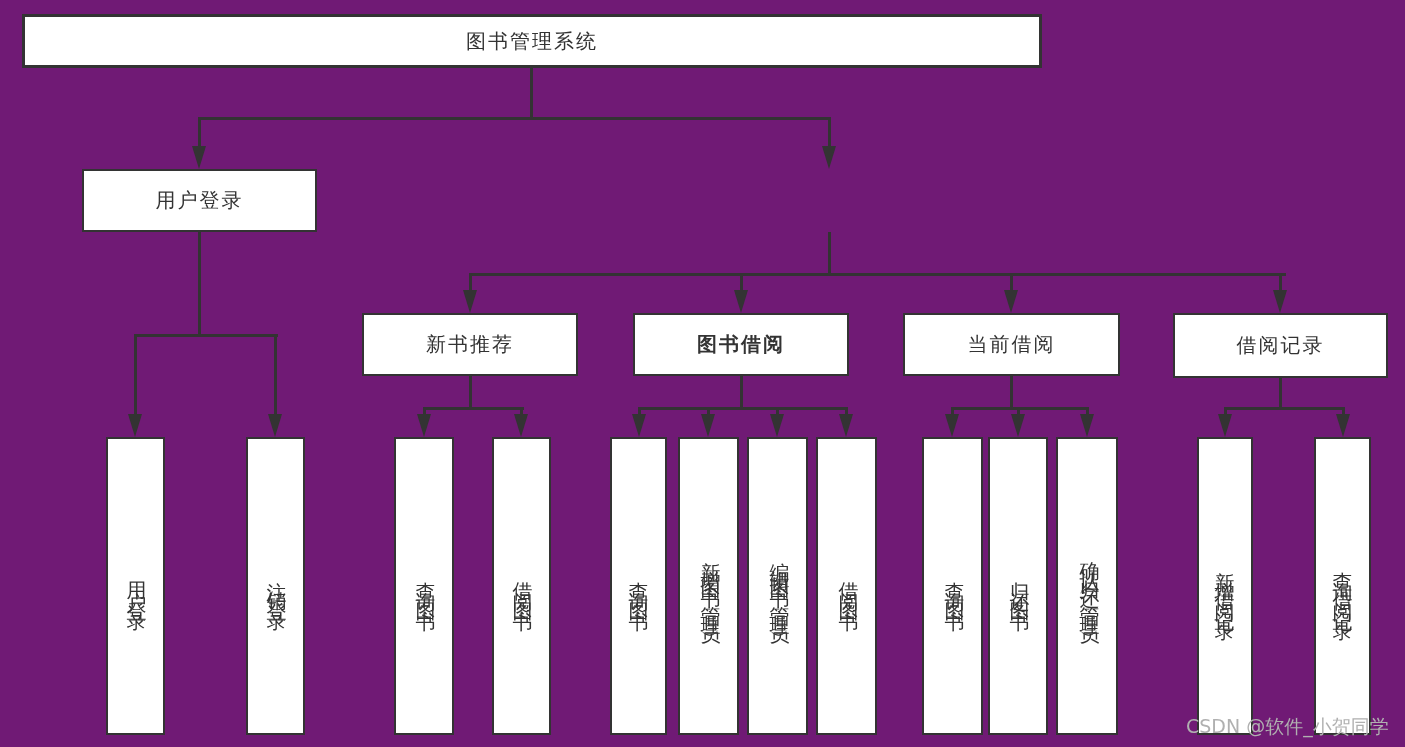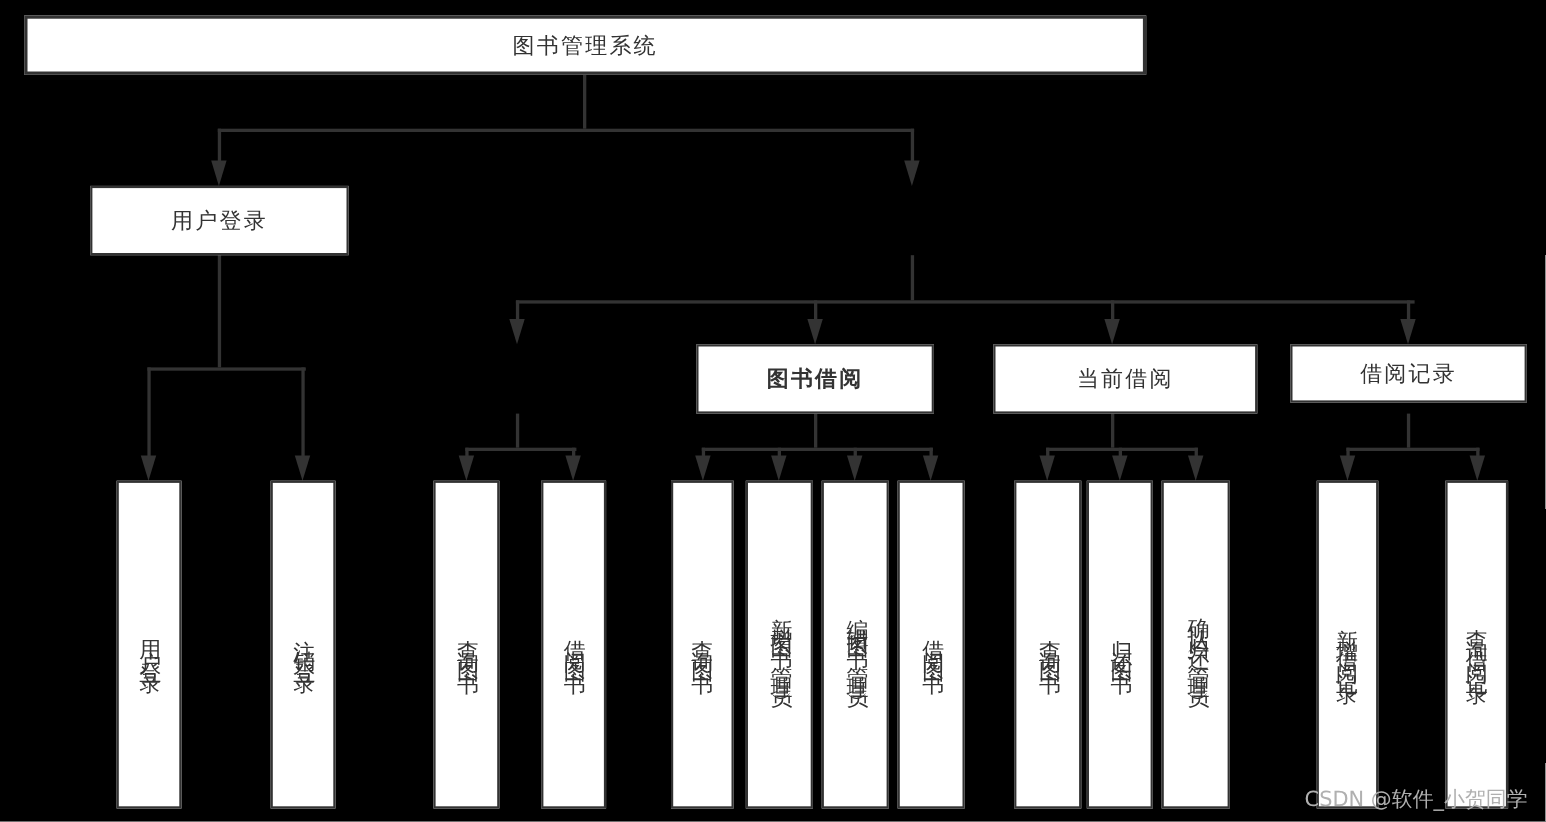--- a/index.html
+++ b/index.html
@@ -1,20 +1,20 @@
 <!DOCTYPE html>
 <html><head>
 <meta charset="utf-8">
 <style>
   html, body { margin: 0; padding: 0; background: #ffffff; }
   #canvas {
     position: relative;
     width: 1405px;
     height: 747px;
-    background: #000000;
+    background: #701a75;
     font-family: "DejaVu Sans", "Liberation Sans", sans-serif;
     overflow: hidden;
   }
   .box {
     position: absolute;
     background: #ffffff;
     border: 2.5px solid #333333;
     box-sizing: border-box;
     display: flex;
     align-items: center;
@@ -71,27 +71,30 @@
 <div id="canvas">
 
   <div class="box hbox root-box" style="left:22px; top:14px; width:1020px; height:54px;">
     <span>图书管理系统</span>
   </div>
 
   <div class="box hbox" style="left:82px; top:169px; width:235px; height:63px;">
     <span>用户登录</span>
   </div>
 
+  <div class="box hbox" style="left:362px; top:313px; width:216px; height:63px;">
+    <span>新书推荐</span>
+  </div>
   <div class="box hbox" style="left:633px; top:313px; width:216px; height:63px;font-weight:bold;">
     <span>图书借阅</span>
   </div>
-  <div class="box hbox" style="left:903px; top:313px; width:240px; height:63px;">
+  <div class="box hbox" style="left:903px; top:313px; width:217px; height:63px;">
     <span>当前借阅</span>
   </div>
-  <div class="box hbox" style="left:1173px; top:313px; width:215px; height:53px;justify-content:center;">
+  <div class="box hbox" style="left:1173px; top:313px; width:215px; height:65px;justify-content:center;">
     <span>借阅记录</span>
   </div>
 
   <div class="leaf" style="left:106px; width:59px;">用户登录</div>
   <div class="leaf" style="left:246px; width:59px;">注销登录</div>
   <div class="leaf" style="left:394px; width:60px;">查询图书</div>
   <div class="leaf" style="left:492px; width:59px;">借阅图书</div>
   <div class="leaf" style="left:610px; width:57px;">查询图书</div>
   <div class="leaf" style="left:678px; width:61px; letter-spacing:9px;">新增图书（管理员）</div>
   <div class="leaf" style="left:747px; width:61px; letter-spacing:9px;">编辑图书（管理员）</div>

